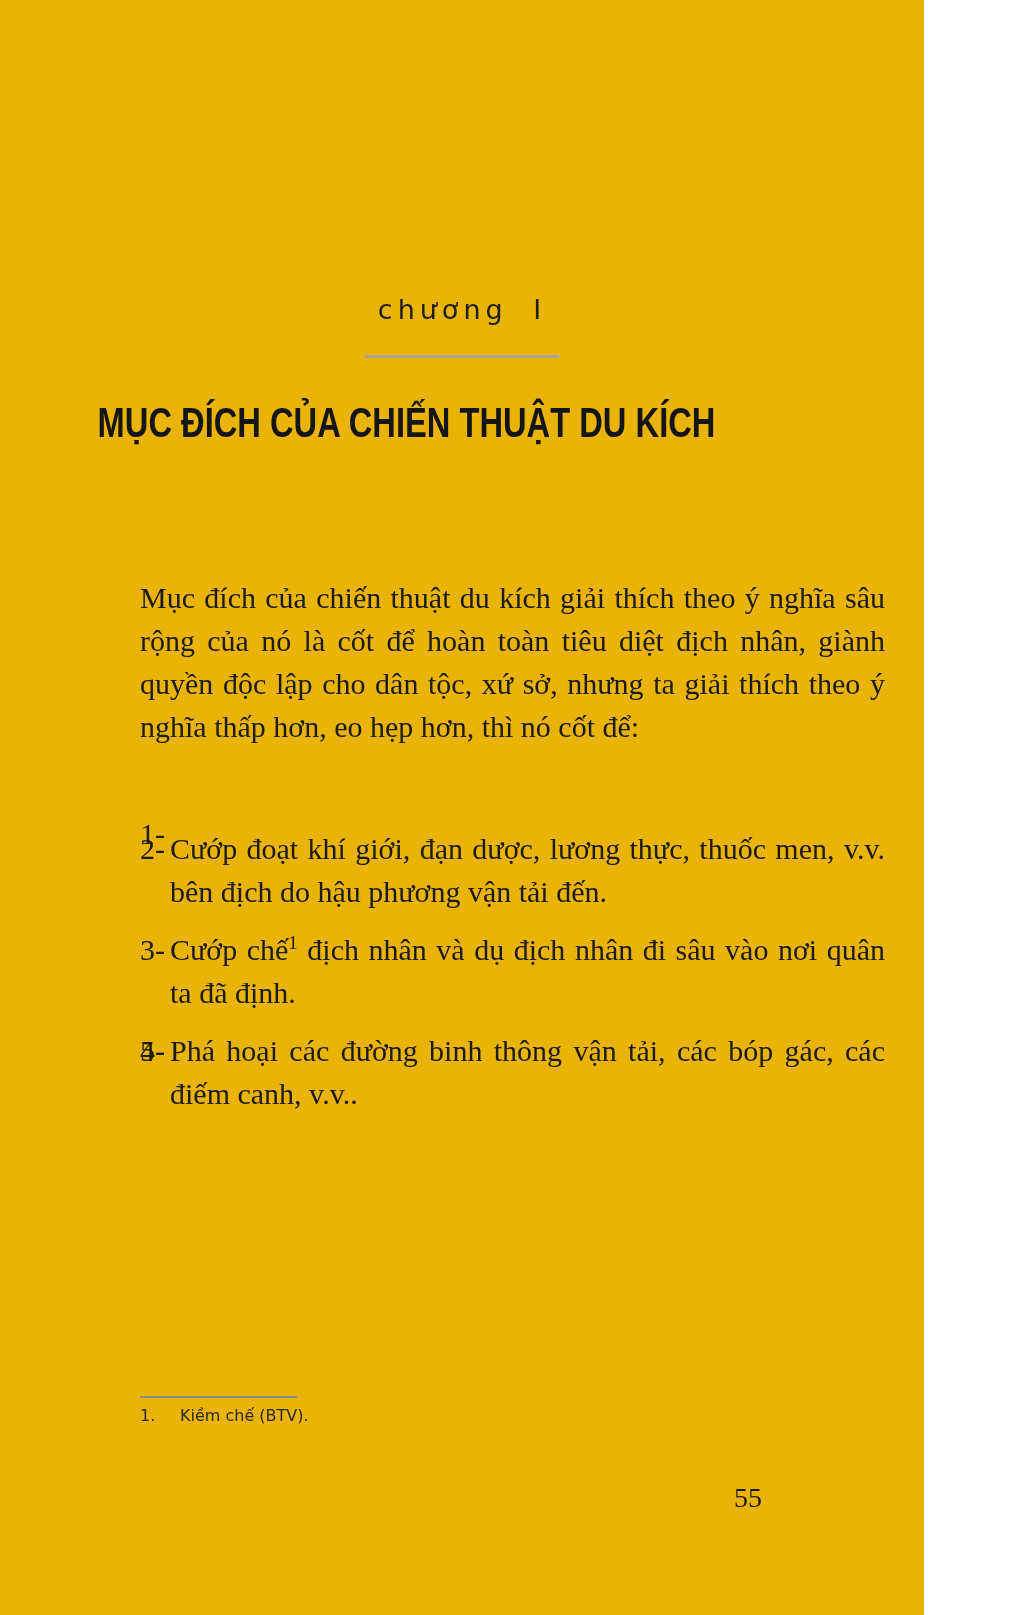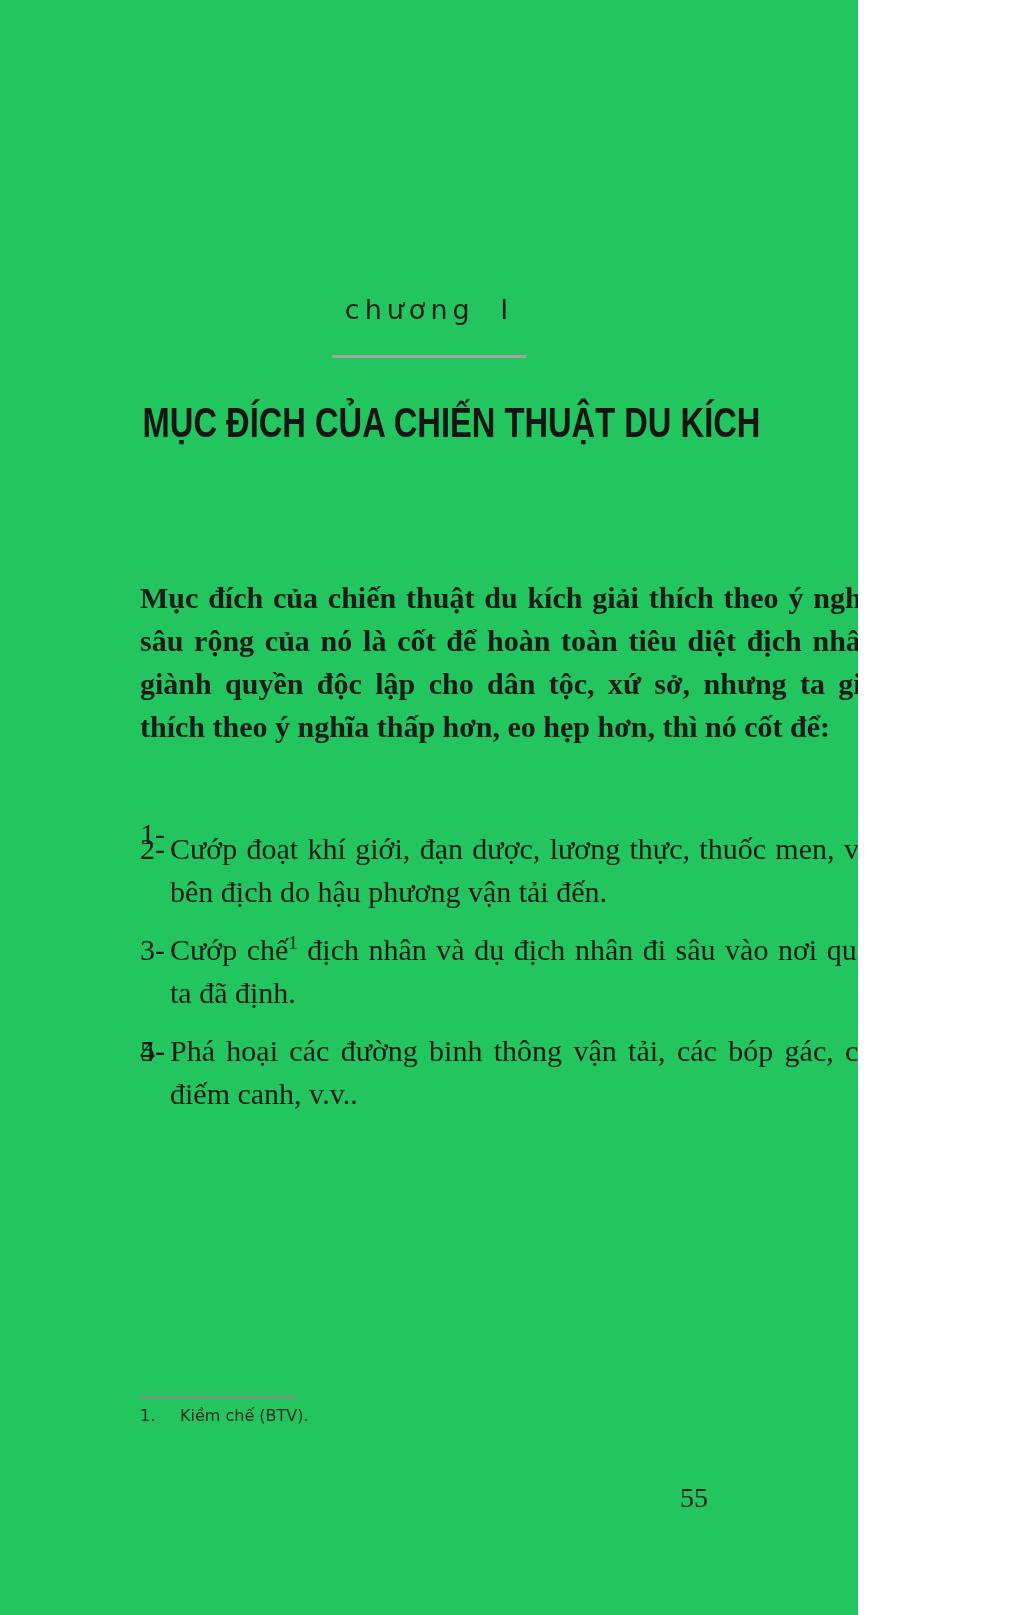--- a/index.html
+++ b/index.html
@@ -2,23 +2,23 @@
 <html><head>
 <meta charset="utf-8">
 <style>
   html, body {
     margin: 0;
     padding: 0;
     background: #ffffff;
   }
   .page {
     position: relative;
-    width: 858px;
+    width: 924px;
     height: 1615px;
-    background: #22c55e;
+    background: #eab308;
     color: #1b1b1b;
     overflow: hidden;
     font-family: "Liberation Serif", "DejaVu Serif", serif;
   }
   .chapter-label-wrap {
     position: absolute;
     top: 294px;
     left: 0;
     width: 100%;
     text-align: center;
@@ -40,21 +40,21 @@
     transform: translateX(-50%);
     width: 194px;
     height: 3px;
     background: #a3a3a3;
   }
   .title-wrap {
     position: absolute;
     top: 398px;
     left: 0;
     width: 100%;
-    text-align: right;
+    text-align: left;
   }
   .chapter-title {
     display: inline-block;
     font-family: "Liberation Sans", "DejaVu Sans", sans-serif;
     font-weight: bold;
     font-size: 43px;
     letter-spacing: 0px;
     transform: scaleX(0.76);
     transform-origin: 50% 50%;
     white-space: nowrap;
@@ -63,21 +63,20 @@
   .intro {
     position: absolute;
     top: 576px;
     left: 140px;
     width: 745px;
     margin: 0;
     font-size: 30px;
     line-height: 43px;
     text-align: justify;
     color: #1b1b1b;
-    font-weight: bold;
   }
   .list {
     position: absolute;
     top: 812px;
     left: 140px;
     width: 745px;
   }
   .list-item {
     position: relative;
     padding-left: 30px;
@@ -114,21 +113,21 @@
     font-size: 16px;
     color: #2a2a2a;
   }
   .footnote .fn-num {
     display: inline-block;
     min-width: 40px;
   }
   .page-number {
     position: absolute;
     top: 1482px;
-    right: 150px;
+    right: 162px;
     font-size: 28px;
     color: #1b1b1b;
   }
 </style>
 </head>
 <body>
 
 <div class="page">
 
   <div class="chapter-label-wrap">

